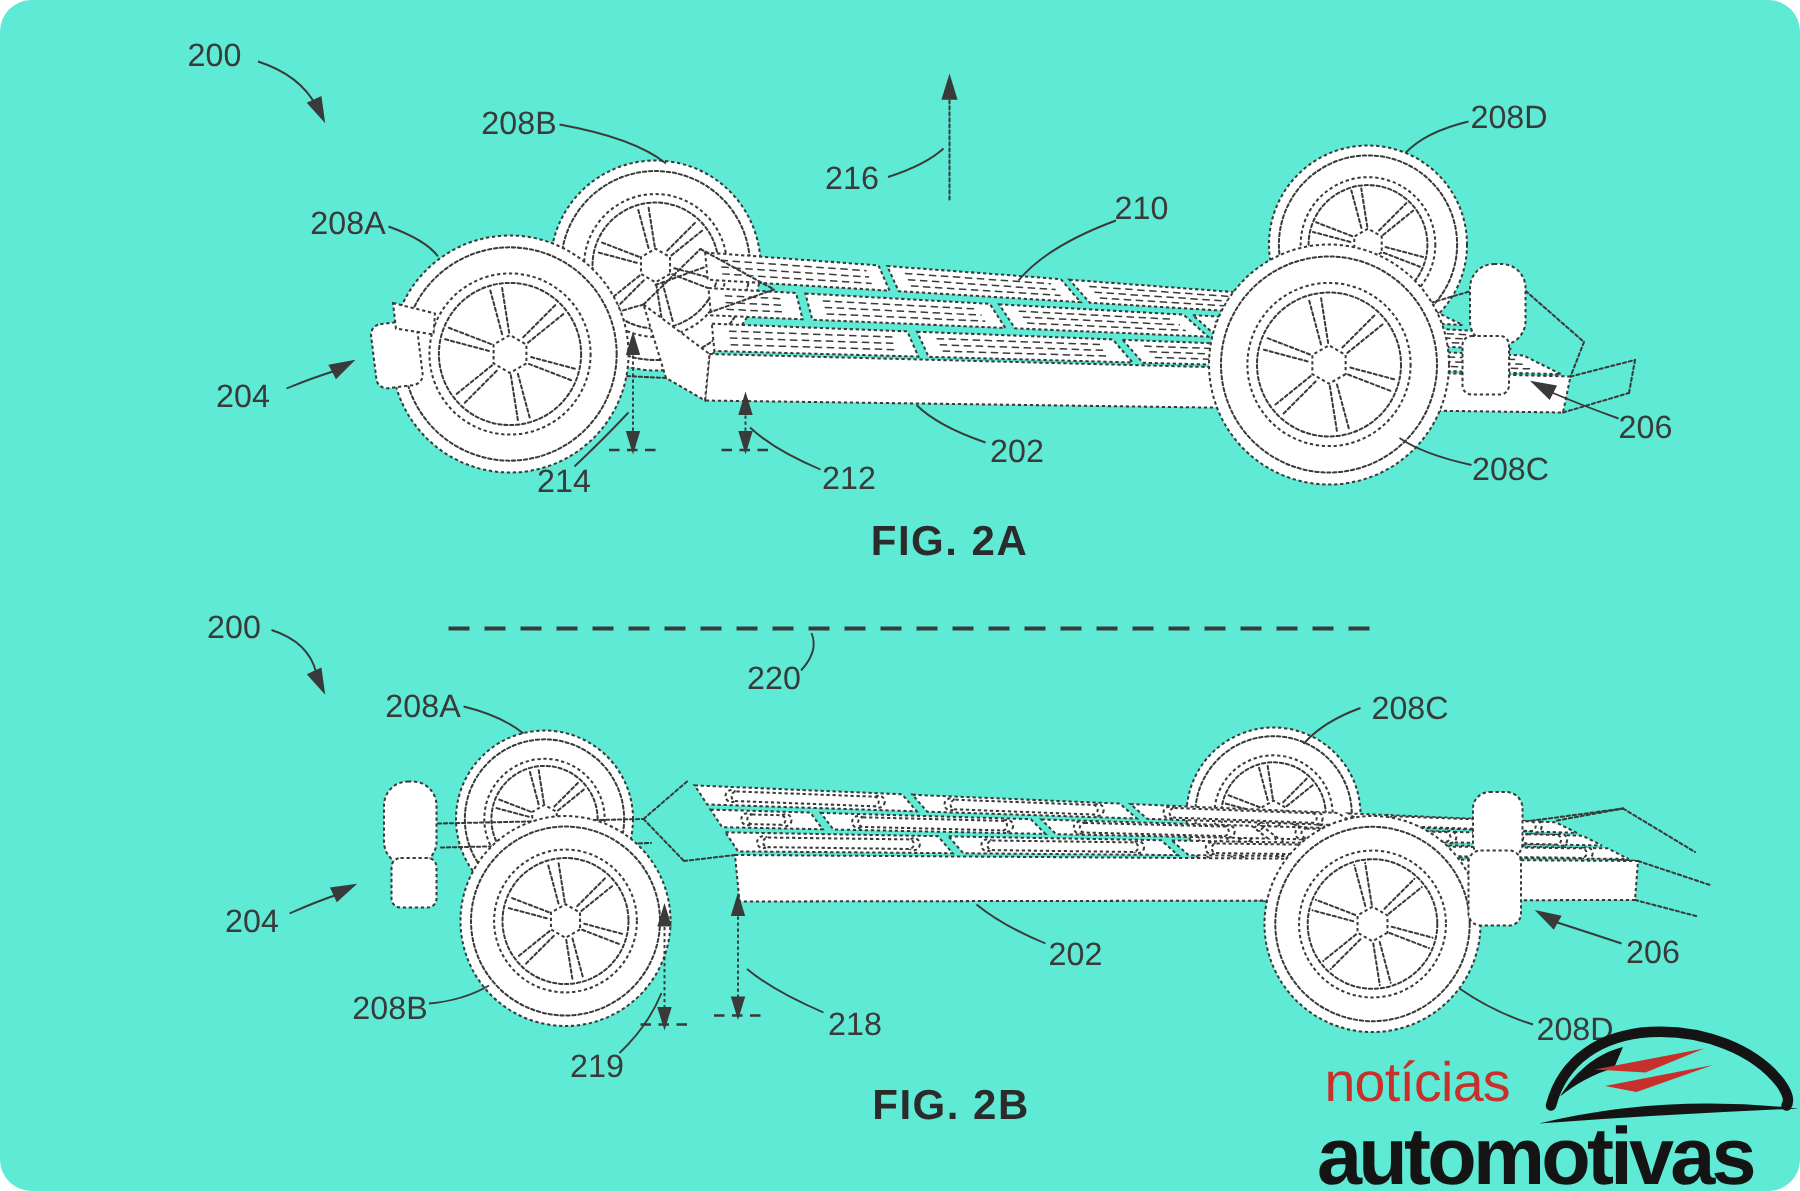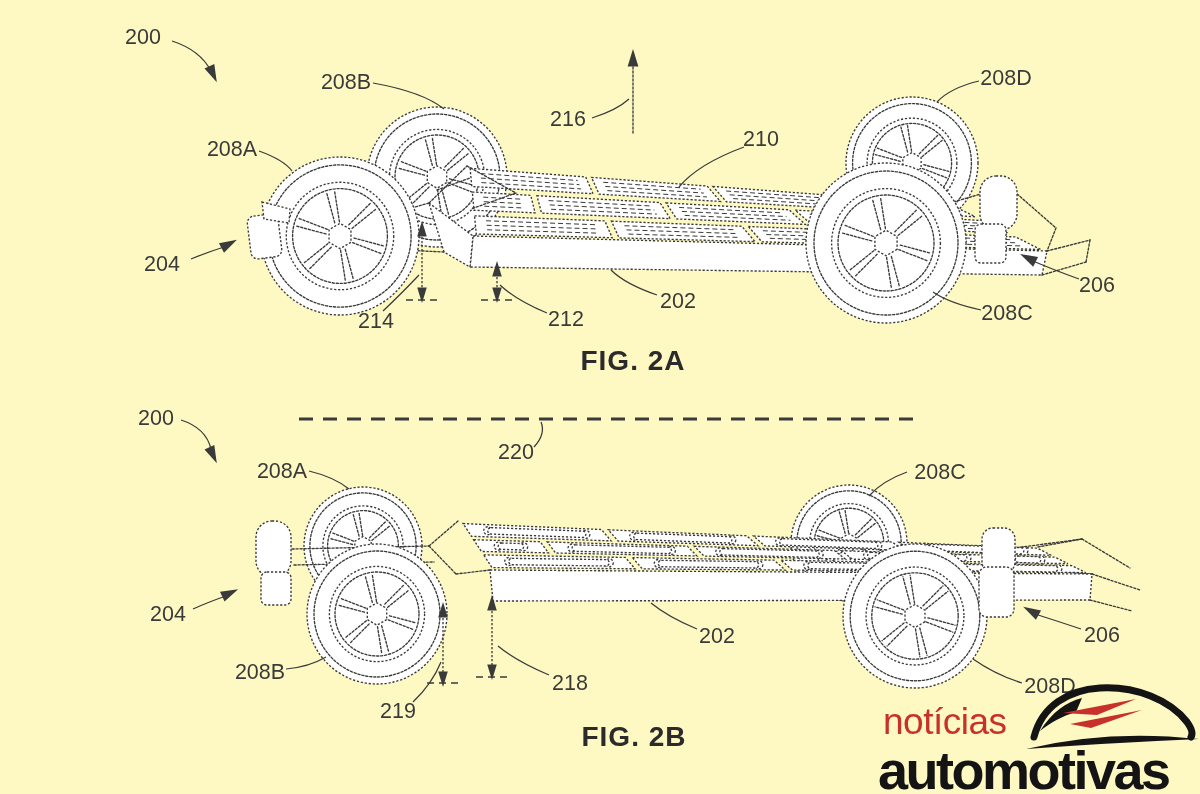--- a/index.html
+++ b/index.html
@@ -1,16 +1,16 @@
 <!DOCTYPE html>
 <html><head>
 <meta charset="utf-8">
 <style>
   html,body{margin:0;padding:0;background:#ffffff;}
-  .sheet{position:relative;width:1200px;height:794px;background:#fef9c3;overflow:hidden;}
+  .sheet{position:relative;width:1200px;height:794px;background:#5eead4;overflow:hidden;border-radius:21px;}
   svg{display:block;}
   .ln{fill:none;stroke:#3a3a3a;stroke-width:1.35;stroke-dasharray:2.2 1.8;stroke-linecap:round;}
   .lnf{fill:#ffffff;stroke:#3a3a3a;stroke-width:1.35;stroke-dasharray:2.2 1.8;}
   .hl{fill:none;stroke:#3a3a3a;stroke-width:1;stroke-dasharray:5 3;}
   .sol{fill:none;stroke:#3a3a3a;stroke-width:1.25;}
   .dimln{fill:none;stroke:#3a3a3a;stroke-width:1.3;stroke-dasharray:2.2 1.8;}
   .tick{fill:none;stroke:#3a3a3a;stroke-width:1.7;stroke-dasharray:7 5;}
   .ah{fill:#3a3a3a;stroke:none;}
   .roof{fill:none;stroke:#3a3a3a;stroke-width:2.8;stroke-dasharray:14 10;}
   text.ref{font-family:"Liberation Sans",sans-serif;font-size:21.5px;fill:#3a3a3a;}

